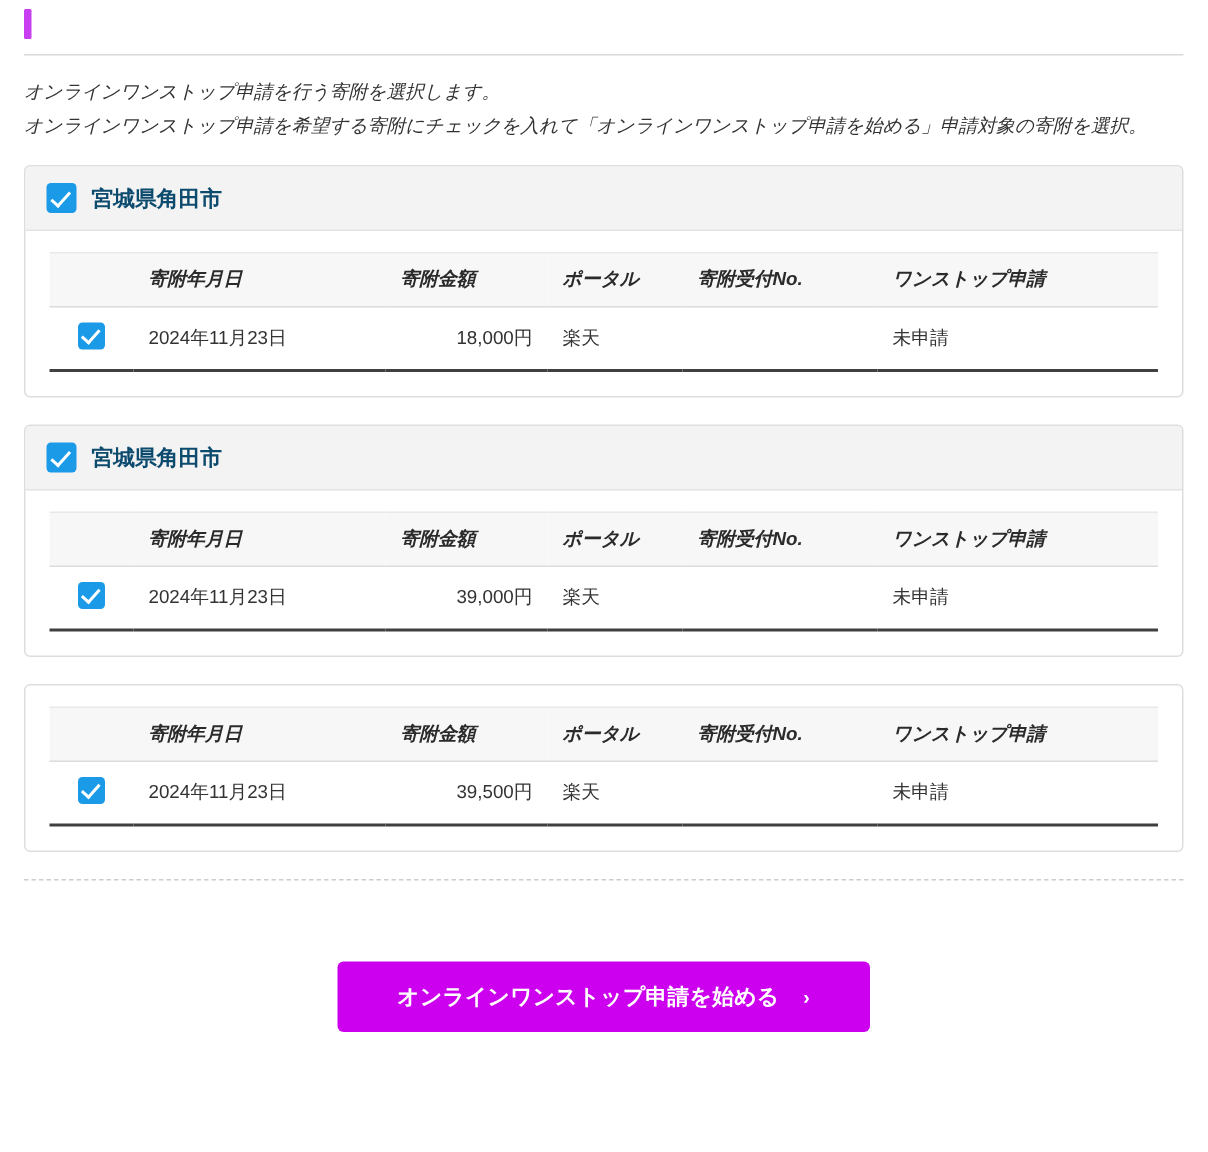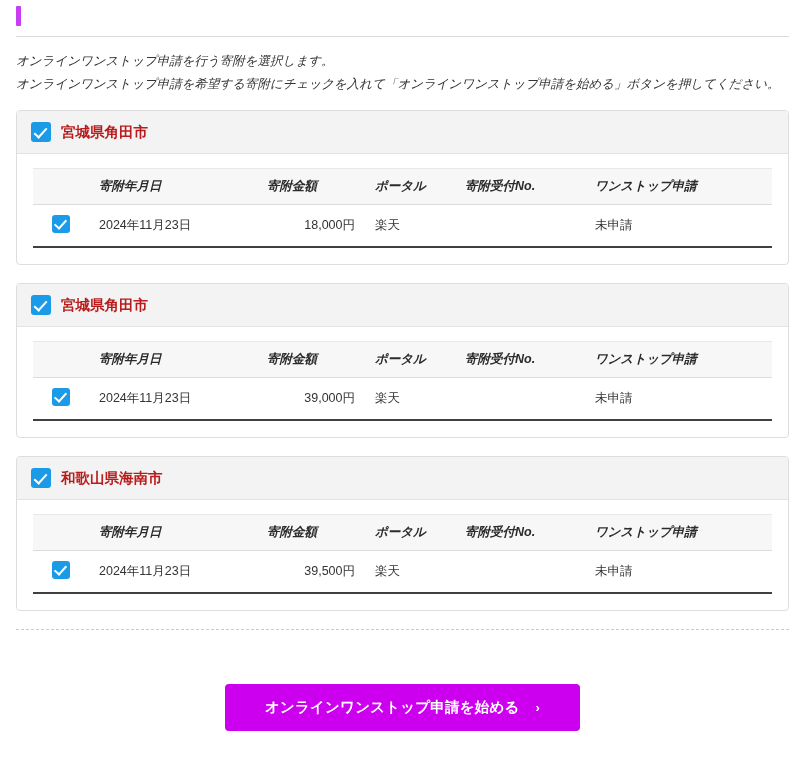--- a/index.html
+++ b/index.html
@@ -61,21 +61,21 @@
   .card-head {
     background: #f3f3f3;
     padding: 11px 14px;
     display: flex;
     align-items: center;
     border-bottom: 1px solid #e3e3e3;
   }
   .card-title {
     font-size: 14.5px;
     font-weight: bold;
-    color: #b91c1c;
+    color: #0c4a6e;
     margin-left: 10px;
   }
   .chk {
     width: 18px;
     height: 18px;
     border-radius: 3px;
     background: #1b9ae8;
     position: relative;
     flex: none;
     display: inline-block;
@@ -163,21 +163,21 @@
 <body>
 
 <div class="page">
 
   <div class="page-title-wrap">
     <div class="title-bar"></div>
   </div>
 
   <div class="intro">
     <div>オンラインワンストップ申請を行う寄附を選択します。</div>
-    <div>オンラインワンストップ申請を希望する寄附にチェックを入れて「オンラインワンストップ申請を始める」ボタンを押してください。</div>
+    <div>オンラインワンストップ申請を希望する寄附にチェックを入れて「オンラインワンストップ申請を始める」申請対象の寄附を選択。</div>
   </div>
 
   <div class="cards">
 
     <div class="card">
       <div class="card-head">
         <span class="chk big"></span>
         <span class="card-title">宮城県角田市</span>
       </div>
       <div class="card-body">
@@ -235,24 +235,20 @@
               <td class="col-portal">楽天</td>
               <td class="col-receipt"></td>
               <td class="col-status">未申請</td>
             </tr>
           </tbody>
         </table>
       </div>
     </div>
 
     <div class="card">
-      <div class="card-head">
-        <span class="chk big"></span>
-        <span class="card-title">和歌山県海南市</span>
-      </div>
       <div class="card-body">
         <table class="donations">
           <thead>
             <tr>
               <th class="col-check"></th>
               <th class="col-date">寄附年月日</th>
               <th class="col-amount">寄附金額</th>
               <th class="col-portal">ポータル</th>
               <th class="col-receipt">寄附受付No.</th>
               <th class="col-status">ワンストップ申請</th>

